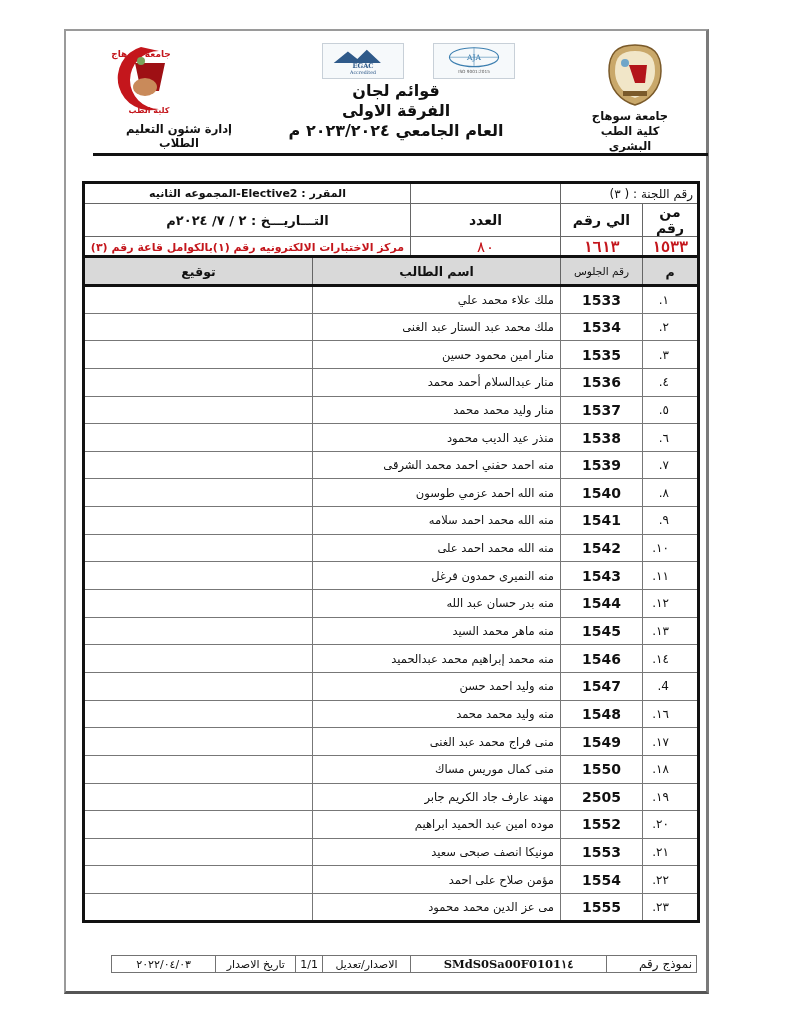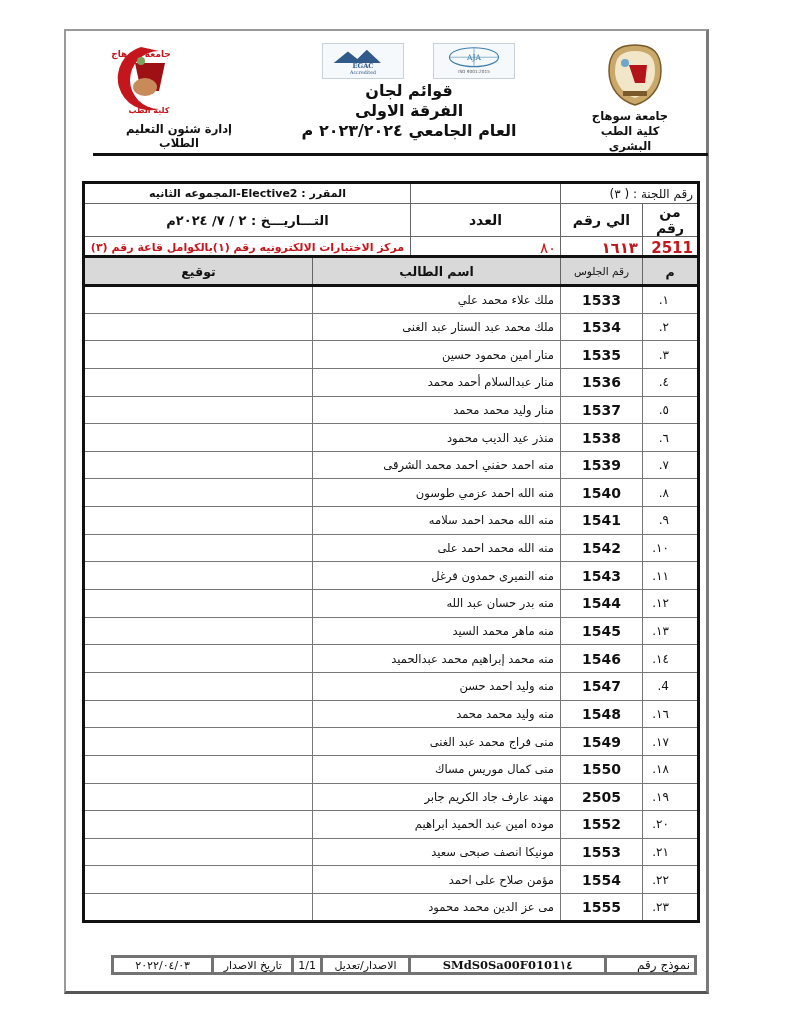--- a/index.html
+++ b/index.html
@@ -14,36 +14,36 @@
 
   
   .hdr { position: absolute; left: 64px; top: 29px; width: 645px; height: 130px; }
   .logo-left { position: absolute; left: 37px; top: 12px; width: 80px; height: 75px; }
   .logo-right { position: absolute; left: 541px; top: 14px; width: 60px; height: 64px; }
   .left-caption { position: absolute; left: 50px; top: 93px; width: 130px; text-align: center; font-size: 11.5px; font-weight: bold; direction: rtl; font-family: "DejaVu Sans", sans-serif; }
   .right-caption { position: absolute; left: 516px; top: 80px; width: 100px; text-align: center; font-size: 11.5px; font-weight: bold; direction: rtl; line-height: 15px; }
   .cert { position: absolute; top: 14px; height: 36px; border: 1px solid #c8d0d8; background: #f6f9fb; }
   .cert-egac { left: 258px; width: 82px; }
   .cert-aja { left: 369px; width: 82px; }
-  .title-block { position: absolute; left: 185px; top: 52px; width: 320px; text-align: center; direction: rtl; font-weight: bold; }
+  .title-block { position: absolute; left: 172px; top: 52px; width: 320px; text-align: center; direction: rtl; font-weight: bold; }
   .title-1 { font-size: 16px; line-height: 20px; }
   .title-2 { font-size: 16px; line-height: 19px; }
   .title-3 { font-size: 16px; line-height: 22px; }
   .hdr-rule { position: absolute; left: 29px; top: 124px; width: 615px; height: 3px; background: #111; }
 
   
   .info {
     position: absolute; left: 82px; top: 181px; width: 618px;
     border: 3px solid #111; border-collapse: collapse; direction: rtl;
   }
   .info td { border: 1px solid #666; height: 23px; padding: 0 4px; font-size: 12px; vertical-align: middle; }
   .info .row1 td { height: 21px; }
   .info .red { color: #c4161c; font-weight: bold; }
   .info .lbl { font-weight: bold; font-size: 14px; }
-  .info .num { font-size: 15px; font-weight: bold; color: #c4161c; text-align: right; }
+  .info .num { font-size: 15px; font-weight: bold; color: #c4161c; text-align: center; font-family: Liberation Mono, monospace; }
   .info .bottom td { border-bottom: none; }
 
   
   .students {
     position: absolute; left: 82px; top: 255px; width: 618px;
     border-collapse: collapse; direction: rtl;
     border: 3px solid #111;
   }
   .students th {
     background: #d9d9d9; height: 29px; font-weight: bold; font-size: 12.5px;
@@ -54,21 +54,21 @@
   .students td.c-idx { width: 56px; text-align: right; padding-right: 28px; font-size: 12px; }
   .students td.c-seat { width: 82px; text-align: center; font-weight: bold; font-size: 14px; font-family: "DejaVu Sans", sans-serif; }
   .students td.c-name { width: 248px; text-align: right; padding-right: 6px; font-weight: normal; font-size: 11.5px; white-space: nowrap; }
   .students td.c-sign { }
 
   
   .foot {
     position: absolute; left: 111px; top: 955px; width: 586px; height: 18px;
     border-collapse: collapse; direction: rtl;
   }
-  .foot td { border: 3px solid #737373; font-size: 11px; height: 17px; text-align: center; vertical-align: middle; padding: 0 4px; white-space: nowrap; }
+  .foot td { border: 1px solid #737373; font-size: 11px; height: 17px; text-align: center; vertical-align: middle; padding: 0 4px; white-space: nowrap; }
   .foot td.form-code { font-family: "DejaVu Serif", serif; font-weight: bold; font-size: 11.5px; }
 </style>
 </head>
 <body>
 
 <div class="page-frame"></div>
 
 <div class="hdr">
 
   <svg class="logo-left" viewBox="0 0 80 75">
@@ -121,21 +121,21 @@
     <td style="width:150px;"></td>
     <td style="text-align:center;font-size:11px;font-weight:bold;">المقرر : Elective2-المجموعه الثانيه</td>
   </tr>
   <tr>
     <td class="lbl" style="width:56px;text-align:center;">من رقم</td>
     <td class="lbl" style="width:82px;text-align:center;">الي رقم</td>
     <td class="lbl" style="text-align:center;">العدد</td>
     <td style="text-align:center;font-weight:bold;font-size:13px;">التـــاريـــخ :  ٢ / ٧/ ٢٠٢٤م</td>
   </tr>
   <tr class="bottom">
-    <td class="num">2511</td>
+    <td class="num">١٥٣٣</td>
     <td class="num">١٦١٣</td>
     <td class="num" style="font-weight:normal;">٨٠</td>
     <td class="red" style="text-align:center;font-size:11px;">مركز الاختبارات الالكترونيه رقم (١)بالكوامل قاعة رقم (٣)</td>
   </tr>
 </tbody>
   </table>
 
 <table class="students">
   <thead>
     <tr>

